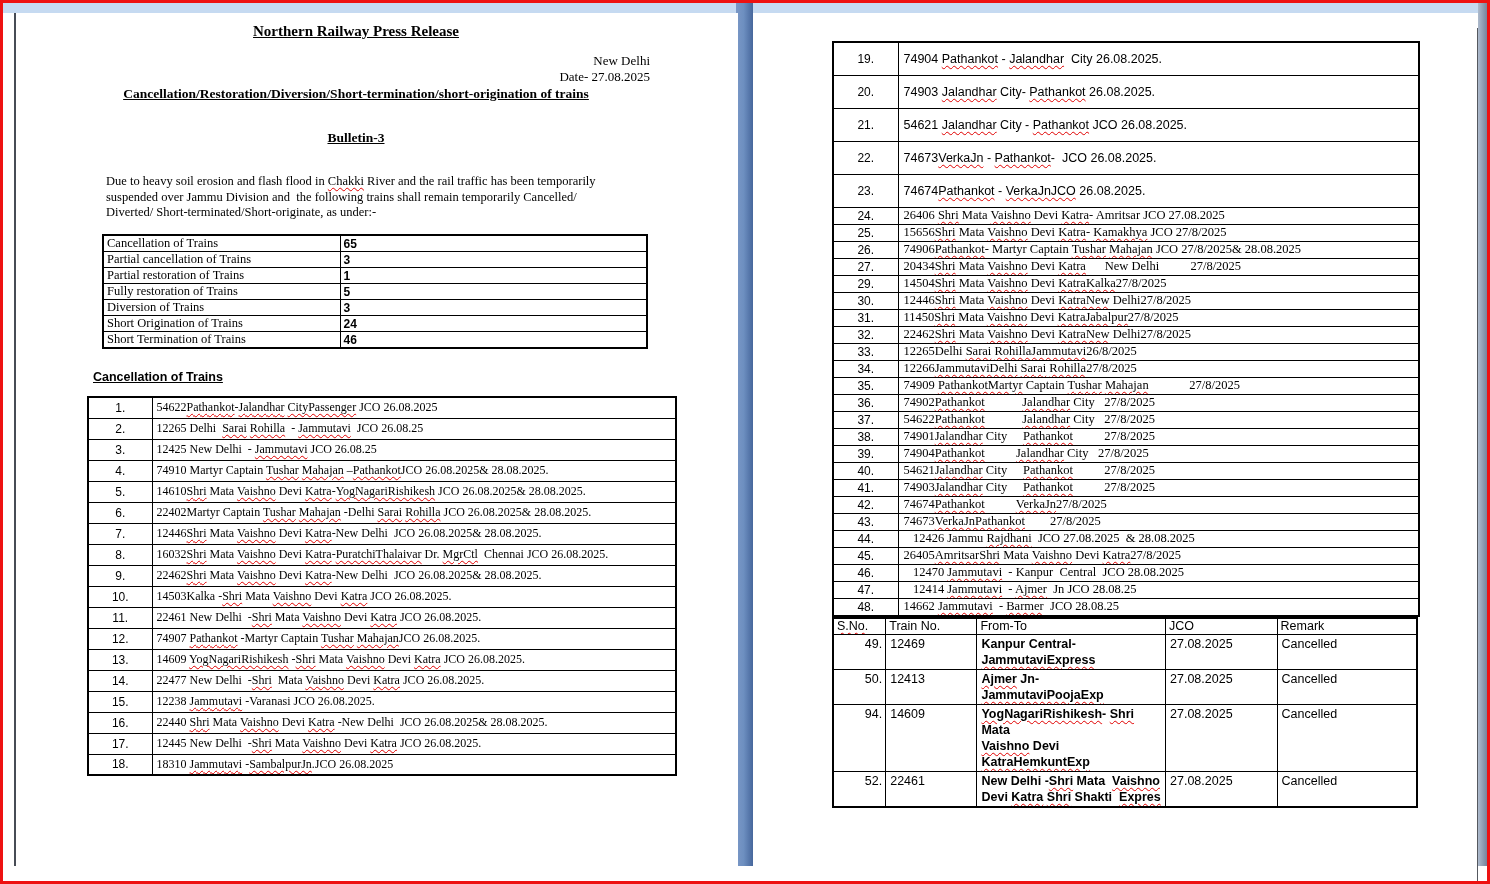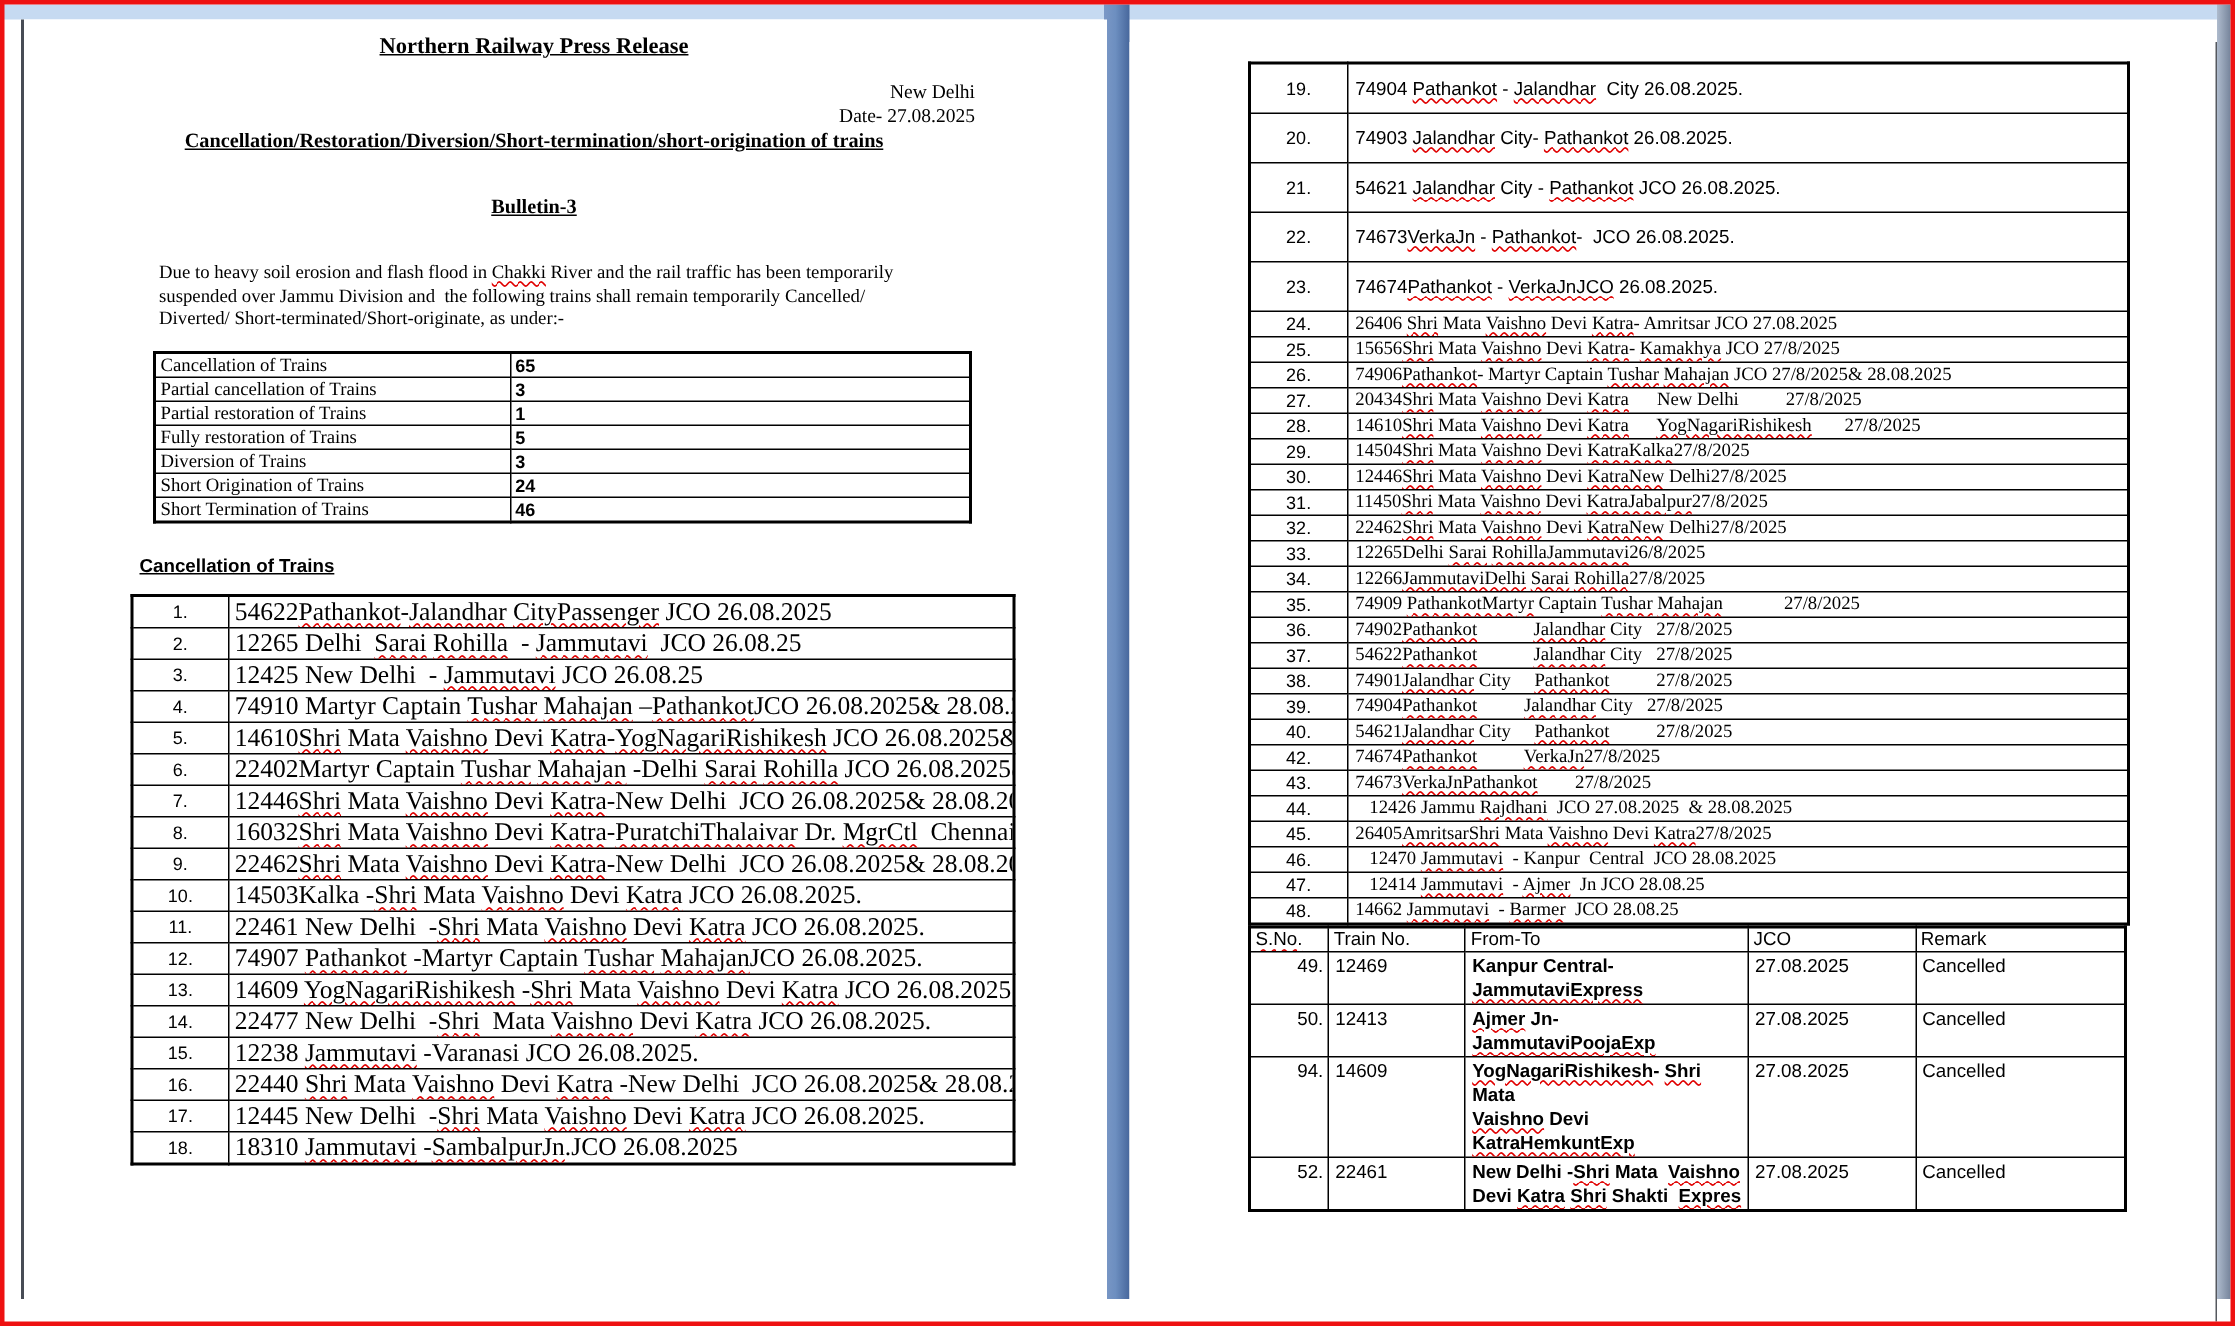--- a/index.html
+++ b/index.html
@@ -27,21 +27,21 @@
   
   table{border-collapse:collapse;table-layout:fixed;}
   td,th{border:1px solid #000;overflow:hidden;}
   .summary{width:544px;border:2px solid #000;}
   .summary td{height:14px;padding:0 3px;font-size:12.5px;vertical-align:middle;}
   .summary .val{font-family:"Liberation Sans",sans-serif;font-weight:bold;font-size:12px;}
   .sec-head{font-size:12.5px;}
   .listtbl{width:588px;border:2px solid #000;}
   .listtbl tr{height:21px;}
   .listtbl .num{width:64px;text-align:center;font-family:"Liberation Sans",sans-serif;font-size:12px;vertical-align:middle;}
-  .listtbl .txt{padding:0 12px 0 4px;font-size:17px;vertical-align:middle;white-space:pre;}
+  .listtbl .txt{padding:0 12px 0 4px;font-size:12px;vertical-align:middle;white-space:pre;}
   .itemstbl{width:586px;border:2px solid #000;}
   .itemstbl .num{width:65px;text-align:center;font-family:"Liberation Sans",sans-serif;font-size:12px;vertical-align:middle;}
   .itemstbl .txt{padding:0 2px 0 5px;vertical-align:middle;white-space:pre;}
   tbody.tall-rows tr{height:33px;}
   tbody.tall-rows .txt{font-family:"Liberation Sans",sans-serif;font-size:12.5px;}
   tbody.short-rows tr{height:17px;}
   tbody.short-rows .txt{font-family:"Liberation Serif",serif;font-size:12.5px;}
   .detailtbl{width:586px;border:2px solid #000;font-family:"Liberation Sans",sans-serif;}
   .detailtbl th{font-weight:normal;text-align:left;font-size:12.5px;padding:0 3px;height:15px;vertical-align:middle;}
   .detailtbl td{font-size:12.5px;padding:1px 4px;vertical-align:top;white-space:pre-wrap;line-height:16px;}
@@ -286,24 +286,20 @@
             <tr>
               <td class="num">26.</td>
               <td class="txt sqz">74906<span class="sq">Pathankot</span>- Martyr Captain <span class="sq">Tushar</span> <span class="sq">Mahajan</span> JCO 27/8/2025&amp; 28.08.2025</td>
             </tr>
 
             <tr>
               <td class="num">27.</td>
               <td class="txt sqz">20434<span class="sq">Shri</span> Mata <span class="sq">Vaishno</span> Devi <span class="sq">Katra</span>      New Delhi          27/8/2025</td>
             </tr>
 
-            <tr>
-              <td class="num">28.</td>
-              <td class="txt sqz">14610<span class="sq">Shri</span> Mata <span class="sq">Vaishno</span> Devi <span class="sq">Katra</span>      <span class="sq">YogNagariRishikesh</span>       27/8/2025</td>
-            </tr>
 
             <tr>
               <td class="num">29.</td>
               <td class="txt sqz">14504<span class="sq">Shri</span> Mata <span class="sq">Vaishno</span> Devi <span class="sq">KatraKalka</span>27/8/2025</td>
             </tr>
 
             <tr>
               <td class="num">30.</td>
               <td class="txt sqz">12446<span class="sq">Shri</span> Mata <span class="sq">Vaishno</span> Devi <span class="sq">KatraNew</span> Delhi27/8/2025</td>
             </tr>
@@ -351,20 +347,24 @@
             <tr>
               <td class="num">39.</td>
               <td class="txt sqz">74904<span class="sq">Pathankot</span>          <span class="sq">Jalandhar</span> City   27/8/2025</td>
             </tr>
 
             <tr>
               <td class="num">40.</td>
               <td class="txt sqz">54621<span class="sq">Jalandhar</span> City     <span class="sq">Pathankot</span>          27/8/2025</td>
             </tr>
 
+            <tr>
+              <td class="num">41.</td>
+              <td class="txt sqz">74903<span class="sq">Jalandhar</span> City     <span class="sq">Pathankot</span>          27/8/2025</td>
+            </tr>
 
             <tr>
               <td class="num">42.</td>
               <td class="txt sqz">74674<span class="sq">Pathankot</span>          <span class="sq">VerkaJn</span>27/8/2025</td>
             </tr>
 
             <tr>
               <td class="num">43.</td>
               <td class="txt sqz">74673<span class="sq">VerkaJnPathankot</span>        27/8/2025</td>
             </tr>

